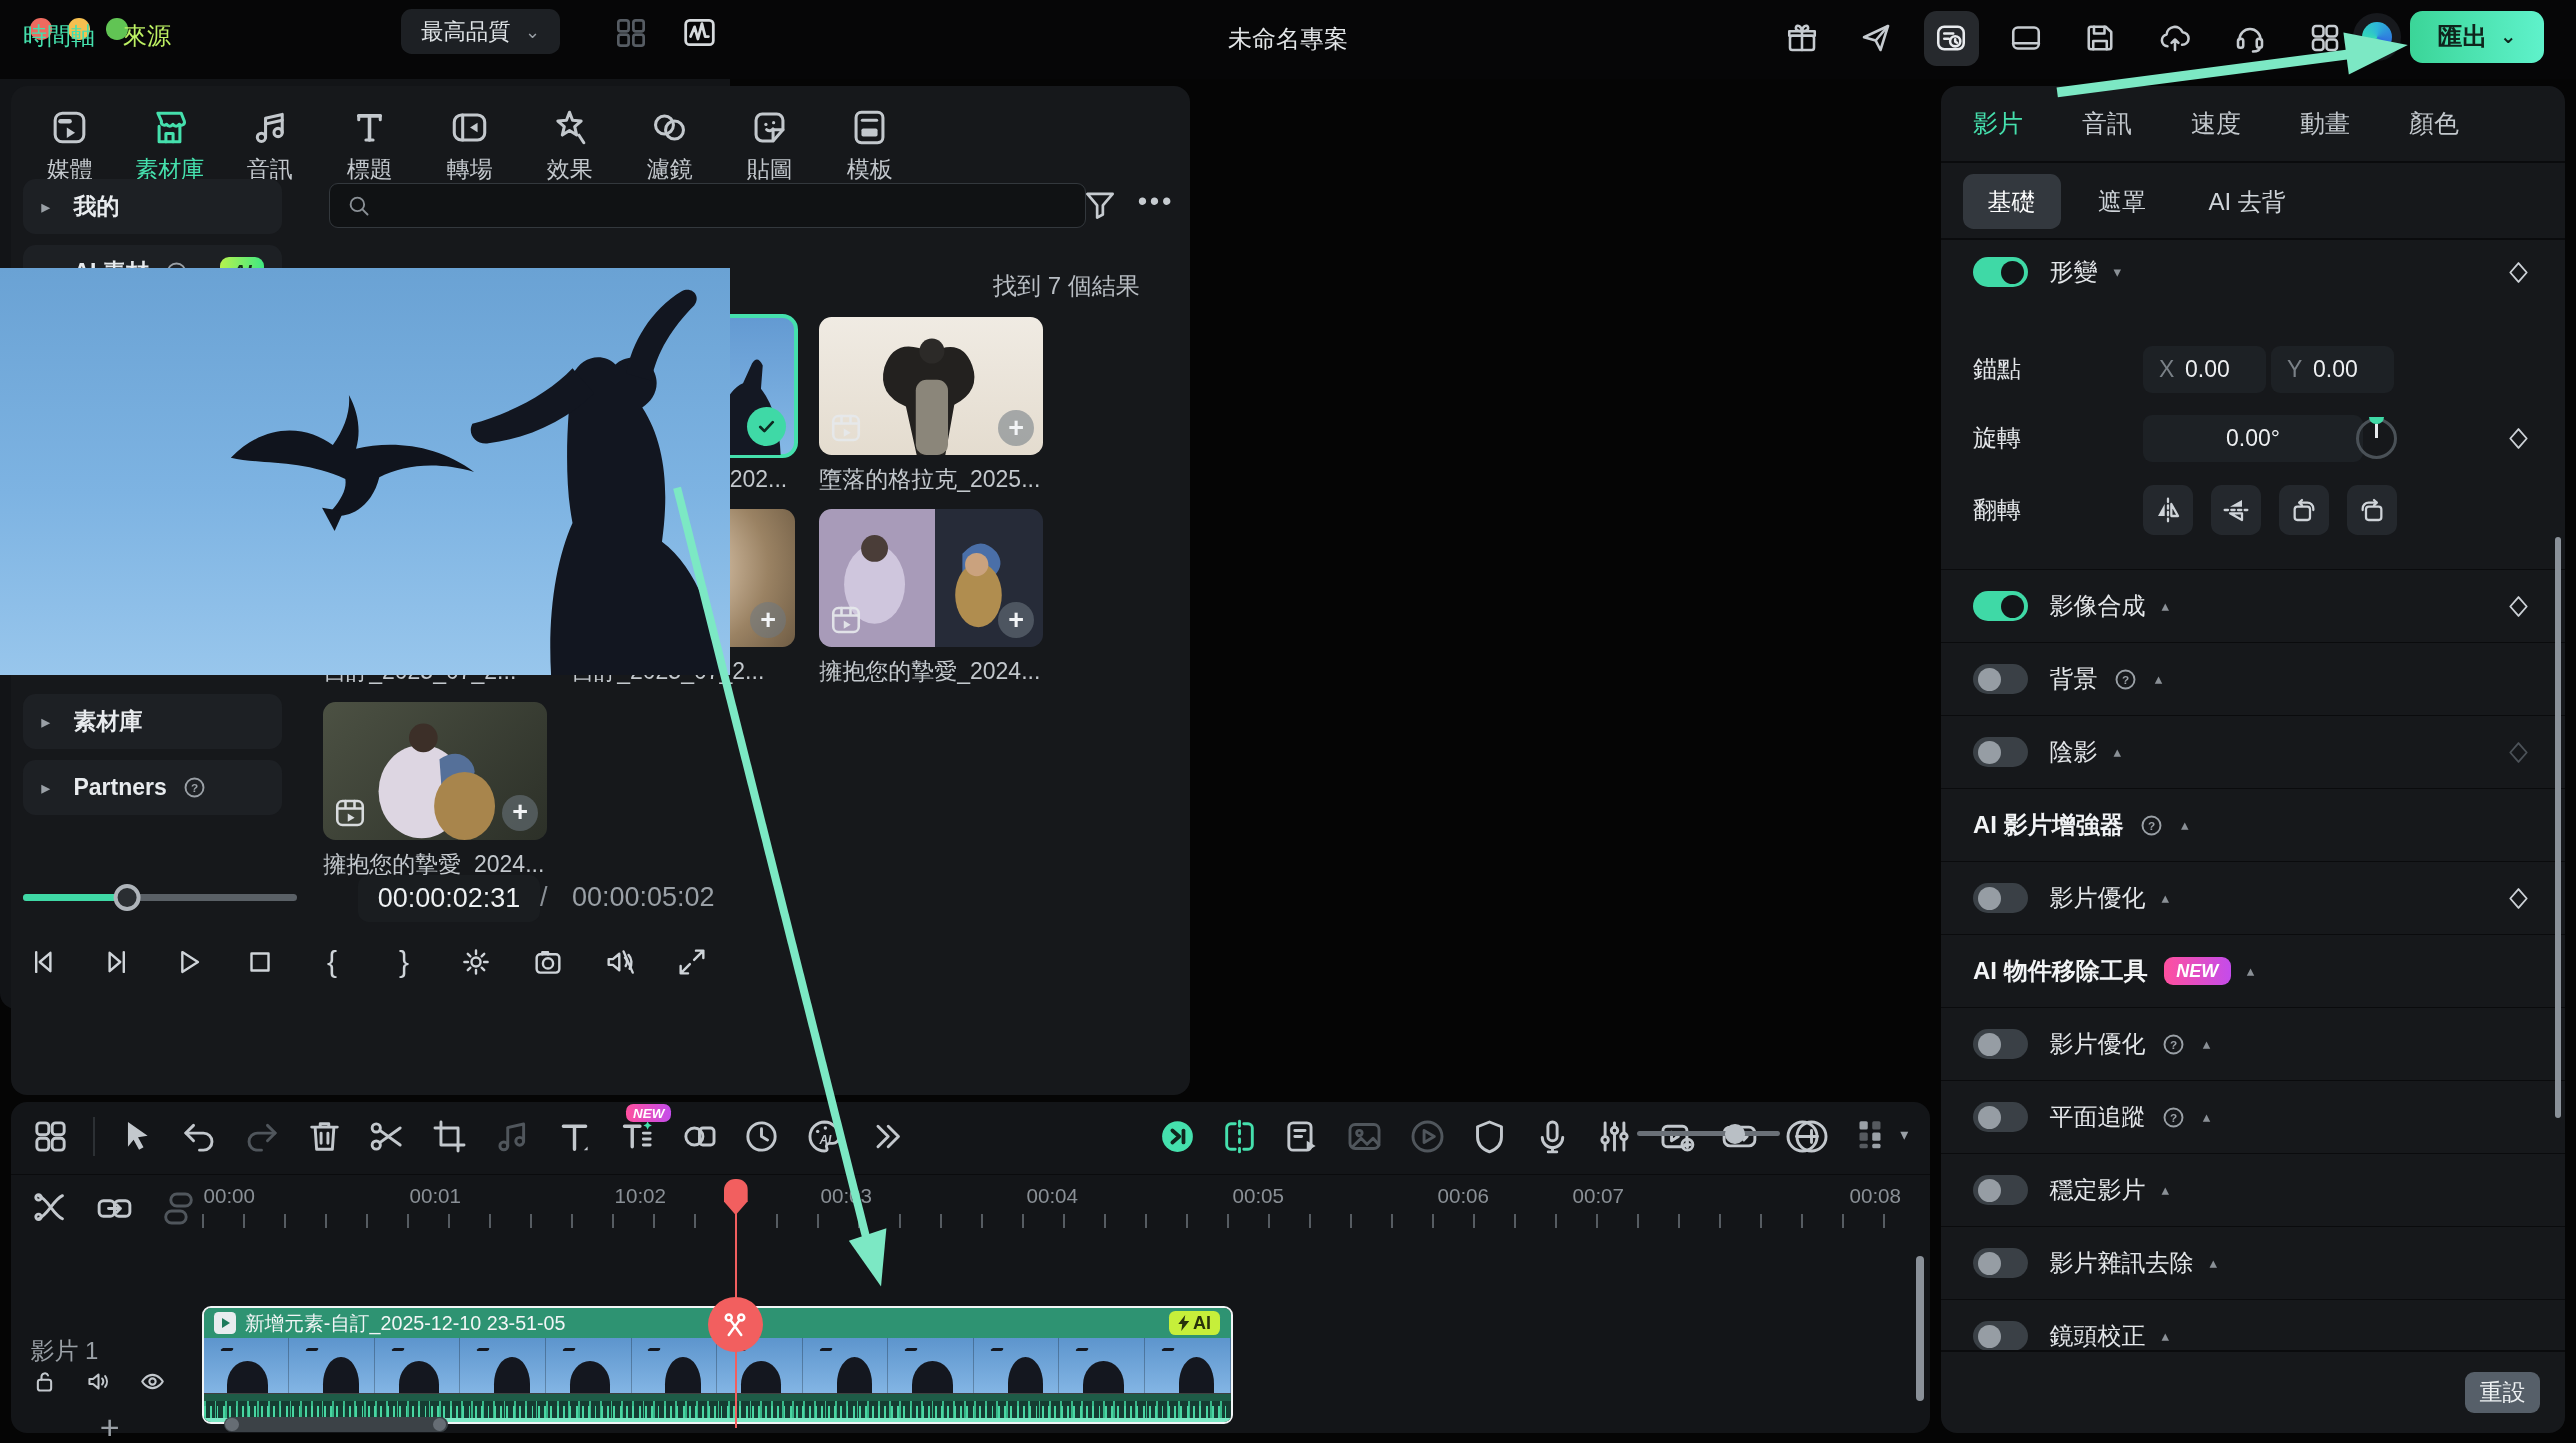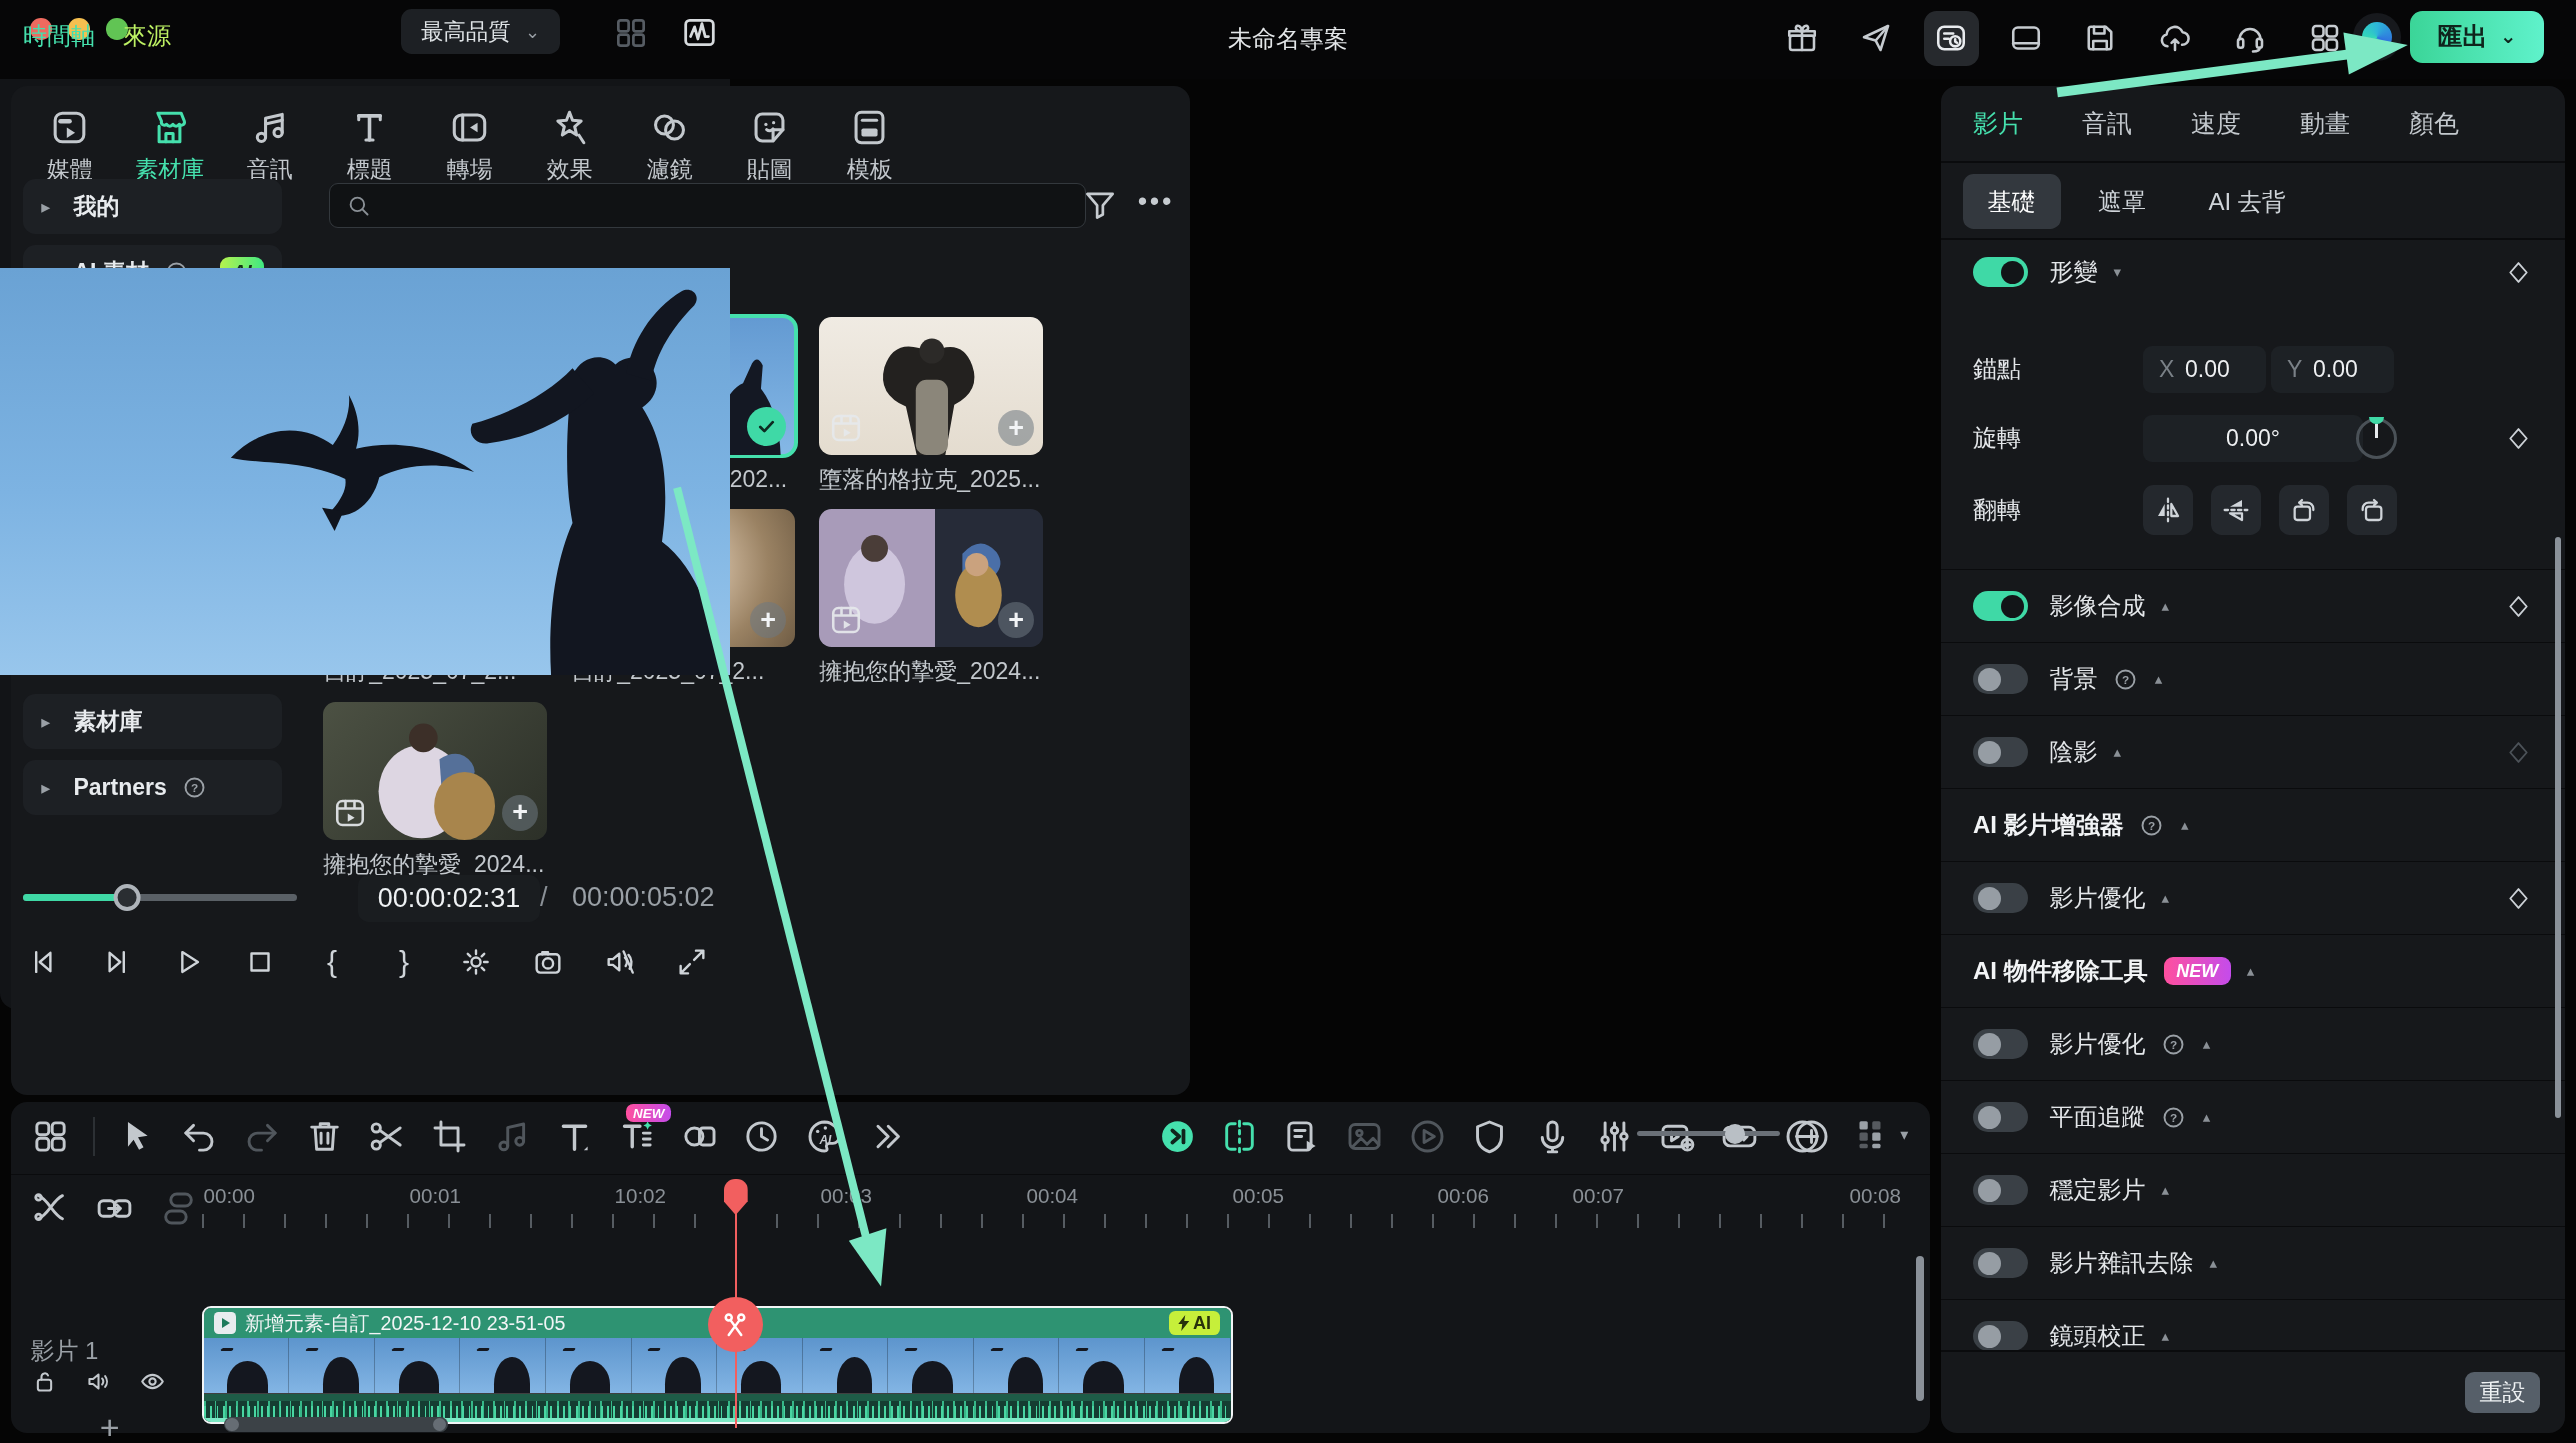--- a/index.html
+++ b/index.html
@@ -431,20 +431,25 @@
               <path d="M15.5 15.5L20 20"></path>
             </svg>
           </span>
       </div>
       <span class="ic" id="filter-ic">
           <svg viewBox="0 0 24 24" fill="none" stroke="currentColor" stroke-width="1.7" stroke-linecap="round" stroke-linejoin="round">
             <path d="M4 5h16l-6.2 7.2V18l-3.6 2v-7.8L4 5z"></path>
           </svg>
         </span>
       <span id="more-ic">•••</span>
+      <div id="filter-row">
+        <span id="completed">已完成</span>
+        <span id="completed-chev">▾</span>
+        <span id="results">找到 7 個結果</span>
+      </div>
       <div id="media-grid">
           <div class="media-item">
             <div class="thumb ph-sky-ball">
               <svg class="sil" style="left:0;top:0" width="224" height="138" viewBox="0 0 250 154">
                 <path d="M150 154 L150 70 q-4 -18 10 -26 q-16 -10 -2 -26 q16 -12 28 4 q22 -6 22 18 l-4 30 q26 30 26 84 Z" fill="#151922"></path>
                 <circle cx="186" cy="34" r="16" fill="#7a3030"></circle>
                 <path d="M60 36 l22 -10 l-4 12 l20 4 l-24 6 z" fill="#1a1e28"></path>
               </svg>
               <span class="corner ic">
                 <svg viewBox="0 0 24 24" fill="none" stroke="currentColor" stroke-width="1.7" stroke-linecap="round" stroke-linejoin="round">

